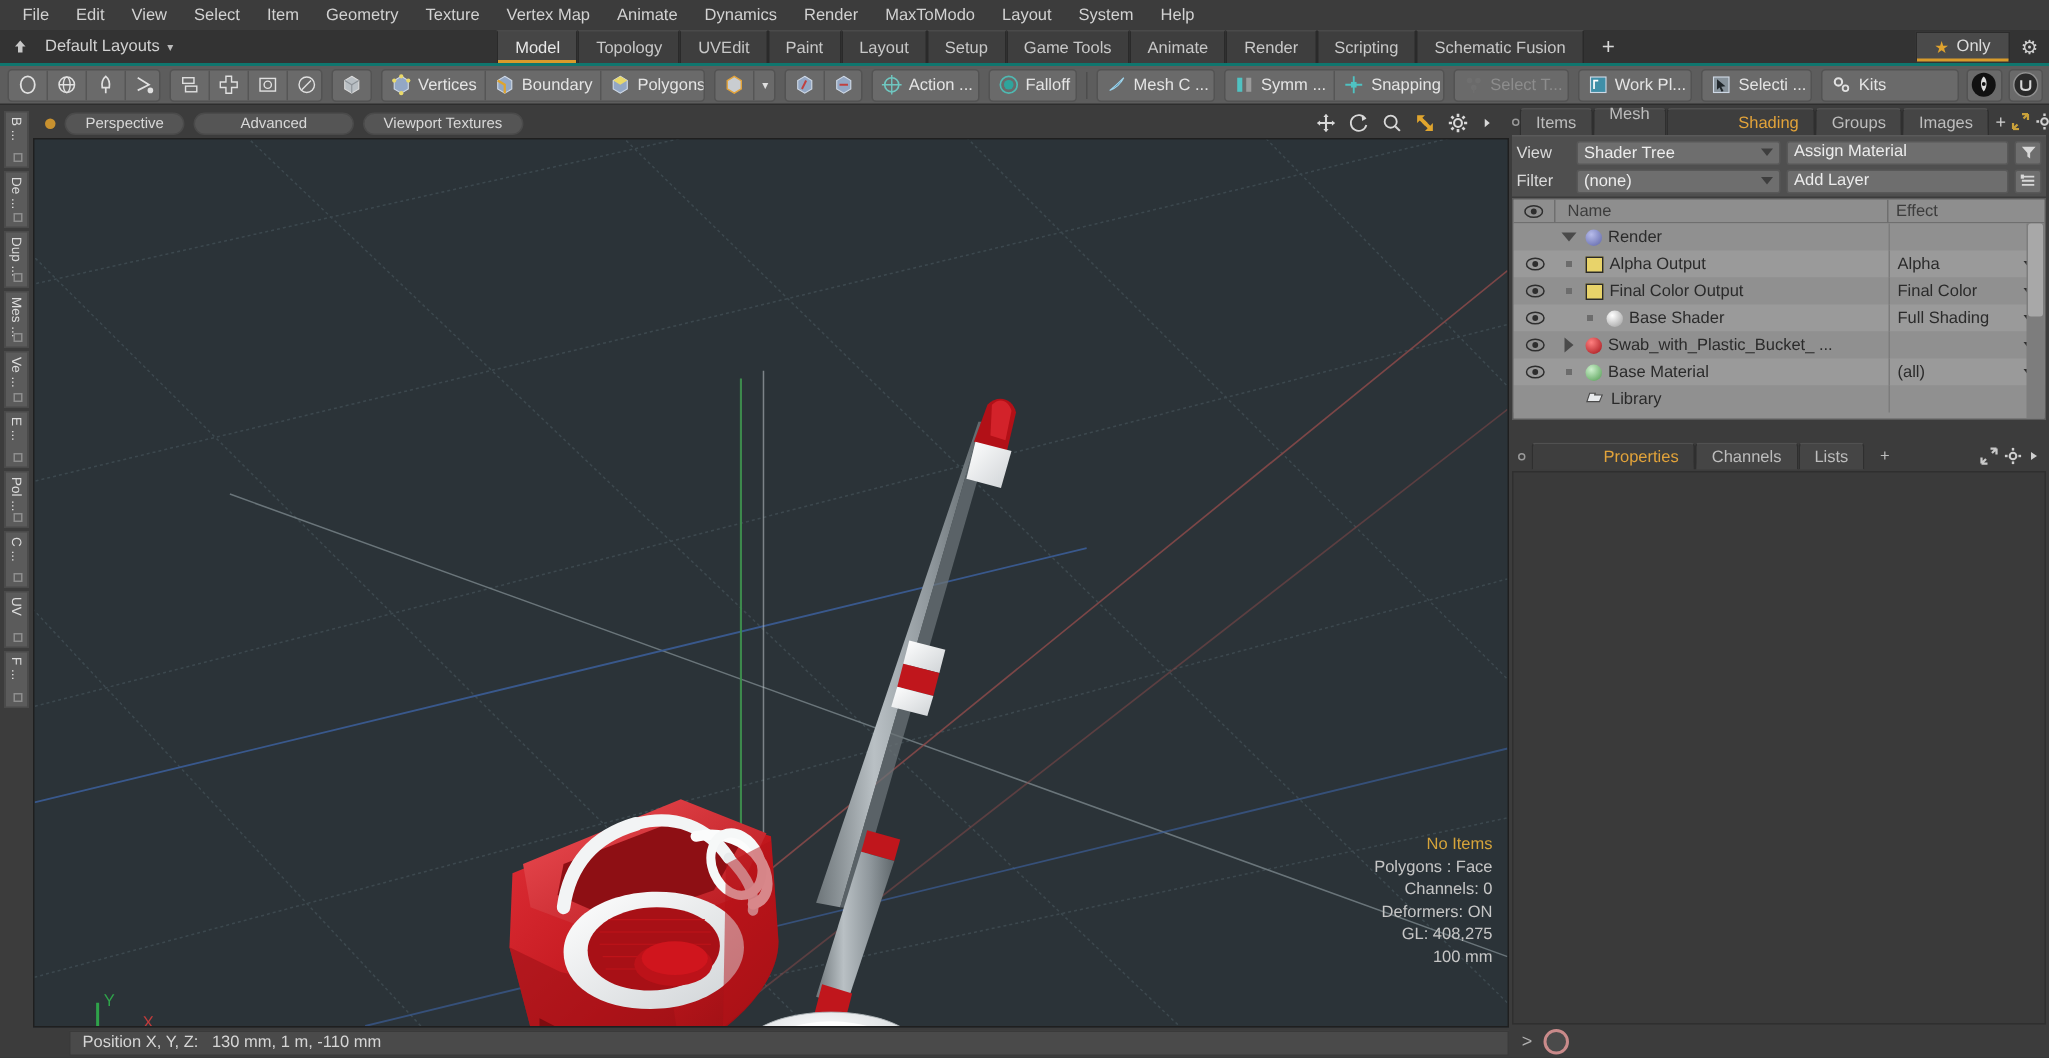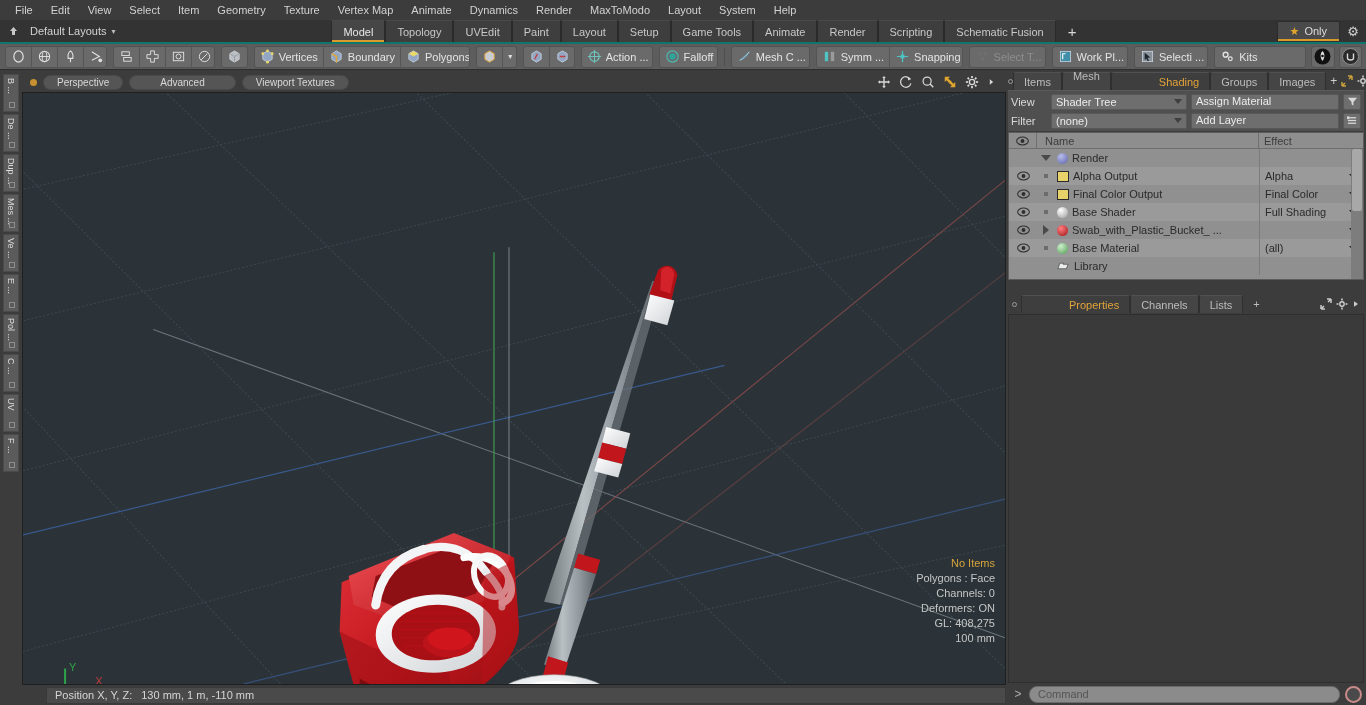--- a/index.html
+++ b/index.html
@@ -823,21 +823,21 @@
             <div class="nm">
               <span class="indent">
                   <i class="tdot"></i>
                 </span>
               <span style="width:12px;height:11px;background:#e8d36a;border:1px solid #2a2a2a;display:inline-block;"></span>
               <span>Final Color Output</span>
             </div>
             <div class="ef"><span>Final Color</span><i class="ar"></i></div>
           </div>
 
-          <div class="trow" style="background:#9a9a9a;">
+          <div class="trow" style="background:#9a9a9a;gap:14px;">
             <div class="eye">
               <svg width="13" height="10" viewBox="0 0 14 10">
                   <ellipse cx="7" cy="5" rx="6.3" ry="4.2" fill="none" stroke="#2e2e2e" stroke-width="1.1"></ellipse>
                   <circle cx="7" cy="5" r="2.1" fill="#2e2e2e"></circle>
                 </svg>
             </div>
             <div class="nm">
               <span class="indent">
                   <i class="tdot"></i>
                 </span>
@@ -927,20 +927,17 @@
           <svg class="aico" viewBox="0 0 12 12" style="width:8px;">
               <path d="M3 2 L9 6 L3 10 Z" fill="#cfcfcf"></path>
             </svg>
         </div>
       </div>
 
       <div class="proppane"></div>
 
       <div class="cmdbar">
         <div class="cmdchev">&gt;</div>
-        <div class="cmdinput">
-          <span>Command</span>
-        </div>
         <div class="cmdrec"></div>
       </div>
     </div>
   </div>
 </div>
 
 </body></html>

